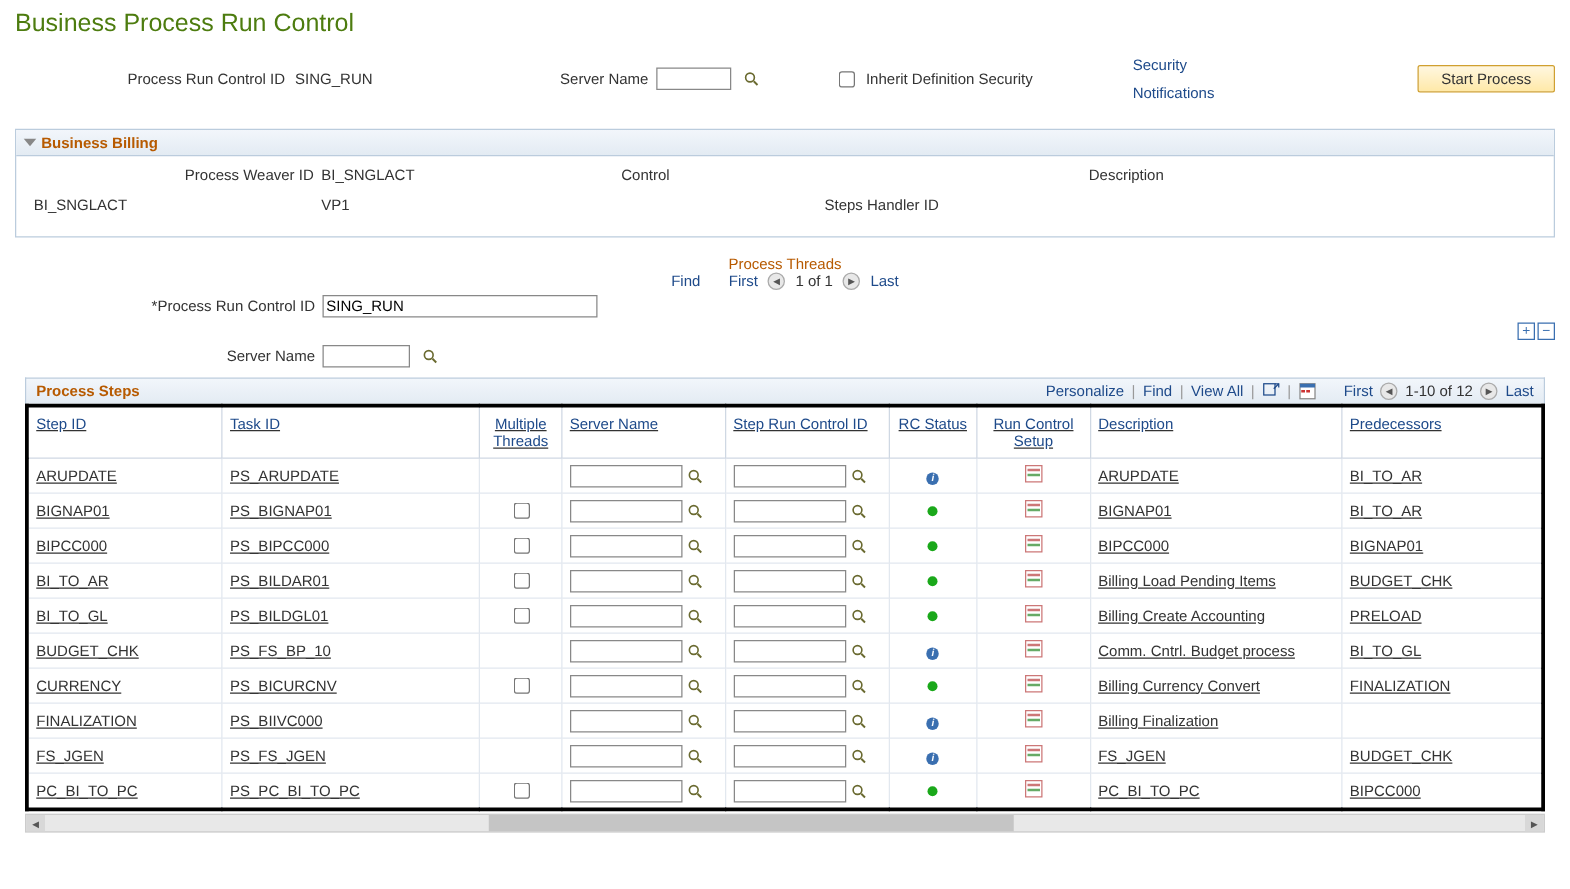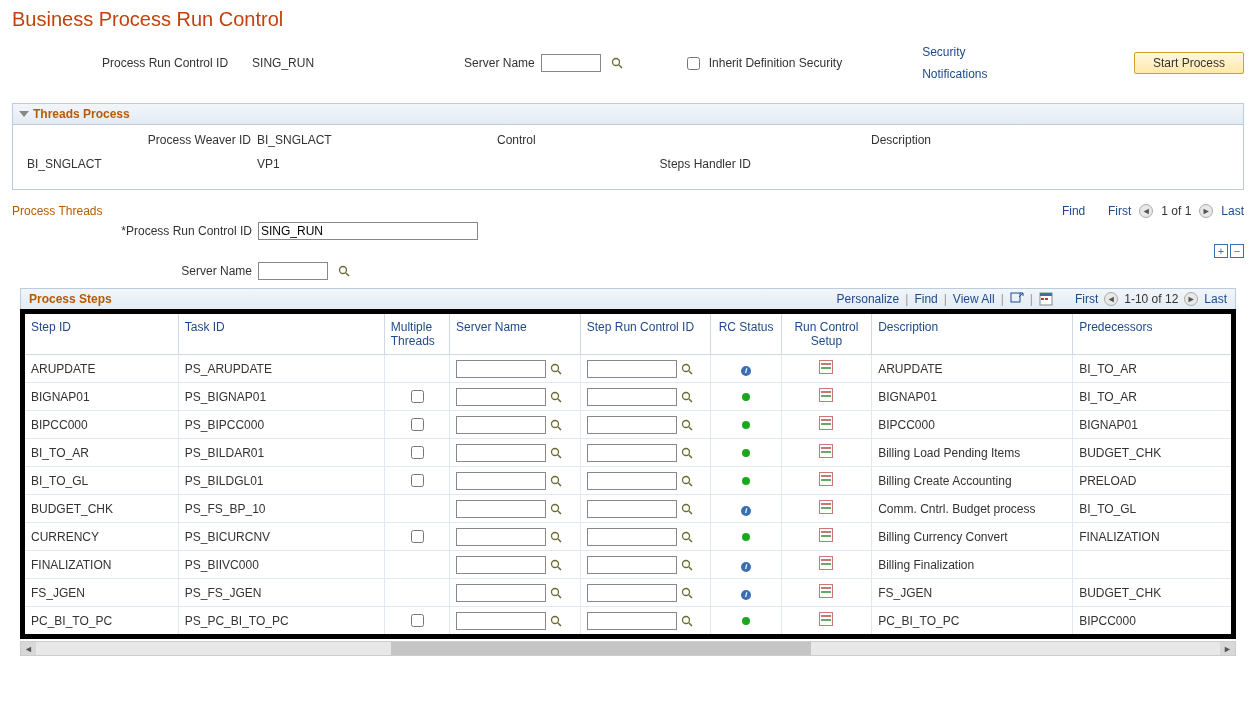--- a/index.html
+++ b/index.html
@@ -3,21 +3,21 @@
 <meta charset="utf-8">
 <style>
   * { box-sizing: border-box; }
   body {
     margin: 0; padding: 8px 12px;
     font-family: Arial, Helvetica, sans-serif;
     font-size: 12px; color: #333;
     background: #fff;
   }
   .page-title {
-    font-size: 20px; color: #c2410c; font-weight: normal;
+    font-size: 20px; color: #4d7c0f; font-weight: normal;
     margin: 0 0 14px 0;
   }
   .top-row {
     display: flex; align-items: center; gap: 30px;
     padding: 0 0 12px 0;
   }
   .fld-label { text-align: right; color: #333; }
   .fld-val { color: #333; }
   .link { color: #1e4a8a; cursor: pointer; }
   .start-btn {
@@ -49,42 +49,42 @@
   }
   .section-hd .tw {
     width:0;height:0;border-top:5px solid transparent;border-bottom:5px solid transparent;
     border-left:6px solid #888; transform: rotate(90deg); margin-right:6px;
   }
   .section-body { padding: 8px 14px; font-size:12px; }
   .biz-grid { display:grid; grid-template-columns: 230px 240px 260px 180px; row-gap:10px; }
   .biz-grid .lab { text-align:right; padding-right:6px; }
   .thread-title {
     color:#b75a00; font-weight:normal; font-size:12px; margin:14px 0 4px 0;
-    display:flex; justify-content:space-between; align-items:center;
+    display:flex; justify-content:space-between; align-items:center;flex-direction:column;
   }
   .thread-right { color:#1e4a8a; display:flex; gap:8px; align-items:center; font-size:12px;}
   .nav-arrow {
     width:14px;height:14px;border-radius:50%;background:#e8e8e8;border:1px solid #aaa;
     display:inline-flex;align-items:center;justify-content:center;font-size:9px;color:#555;cursor:pointer;
   }
   .plusminus { display:flex; gap:2px; justify-content:flex-end; margin:4px 0;}
   .pm-btn {
     width:14px;height:14px;border:1px solid #3a6fb0;display:flex;align-items:center;justify-content:center;
     font-size:11px;color:#3a6fb0;cursor:pointer;background:#fff;
   }
   .steps-bar {
     background: linear-gradient(#f2f6fb,#e3ebf3);
     border:1px solid #bcd; border-bottom:none;
     padding:3px 8px; display:flex; justify-content:space-between; align-items:center;
   }
   .steps-bar .left { color:#b75a00; font-weight:bold; display:flex; align-items:center;}
   .steps-bar .right { display:flex; align-items:center; gap:6px; color:#1e4a8a; font-size:12px;}
   .sep { color:#999; }
   table.steps {
-    width:100%; border-collapse:collapse; border:5px solid #000000; table-layout:fixed;
+    width:100%; border-collapse:collapse; border:3px solid #000000; table-layout:fixed;text-decoration:underline;
   }
   table.steps th {
     background:#fff; border:1px solid #cfd8e3; padding:6px 6px; text-align:left;
     font-weight:normal; color:#1e4a8a; font-size:12px; vertical-align:top;
   }
   table.steps td {
     border:1px solid #e2e8ef; padding:4px 6px; font-size:12px; color:#333;
     height:28px; vertical-align:middle;
   }
   .col-step{width:155px}.col-task{width:205px}.col-mt{width:65px;text-align:center}
@@ -100,21 +100,21 @@
   .scroll-arrow{position:absolute;top:0;width:15px;height:100%;background:#d8d8d8;display:flex;align-items:center;justify-content:center;font-size:9px;color:#555}
   .scroll-arrow.l{left:0}.scroll-arrow.r{right:0}
   .grid-icon{width:14px;height:14px;display:inline-block;vertical-align:middle}
 </style>
 </head>
 <body>
 
 <h1 class="page-title">Business Process Run Control</h1>
 
 <div class="top-row">
-  <div style="display:flex;gap:24px;align-items:center;margin-left:90px">
+  <div style="display:flex;gap:8px;align-items:center;margin-left:90px">
     <span class="fld-label">Process Run Control ID</span>
     <span class="fld-val">SING_RUN</span>
   </div>
   <div style="display:flex;gap:6px;align-items:center;margin-left:120px">
     <span class="fld-label">Server Name</span>
     <input class="input-sm" style="width: 60px;" value="">
     <span class="lookup-icon">
       <svg viewBox="0 0 12 12">
           <circle cx="5" cy="5" r="3.5" fill="none" stroke="#6a6a30" stroke-width="1.3"></circle>
           <line x1="8" y1="8" x2="11" y2="11" stroke="#6a6a30" stroke-width="1.5"></line>
@@ -128,21 +128,21 @@
   <div style="margin-left:50px;display:flex;flex-direction:column;gap:8px">
     <span class="link">Security</span>
     <span class="link">Notifications</span>
   </div>
   <button class="start-btn" style="margin-left:auto">Start Process</button>
 </div>
 
 <div class="section">
   <div class="section-hd">
     <span class="tw"></span>
-    <span>Threads Process</span>
+    <span>Business Billing</span>
   </div>
   <div class="section-body">
     <div class="biz-grid">
       <span class="lab">Process Weaver ID</span>
       <span>BI_SNGLACT</span>
       <span>Control</span>
 
       <span class="lab">Description</span>
       <span>BI_SNGLACT</span>
       <span>VP1</span>
@@ -219,21 +219,21 @@
     <span class="nav-arrow">►</span>
     <span>Last</span>
   </div>
 </div>
 
 <table class="steps">
   <thead>
     <tr>
       <th class="col-step">Step ID</th>
       <th class="col-task">Task ID</th>
-      <th class="col-mt" style="">Multiple Threads</th>
+      <th class="col-mt" style="text-align:center">Multiple Threads</th>
       <th class="col-srv">Server Name</th>
       <th class="col-rcid">Step Run Control ID</th>
       <th class="col-rcstat" style="text-align:center">RC Status</th>
       <th class="col-setup" style="text-align:center">Run Control Setup</th>
       <th class="col-desc">Description</th>
       <th class="col-pred">Predecessors</th>
     </tr>
   </thead>
   <tbody id="steps-body">
         <tr>

